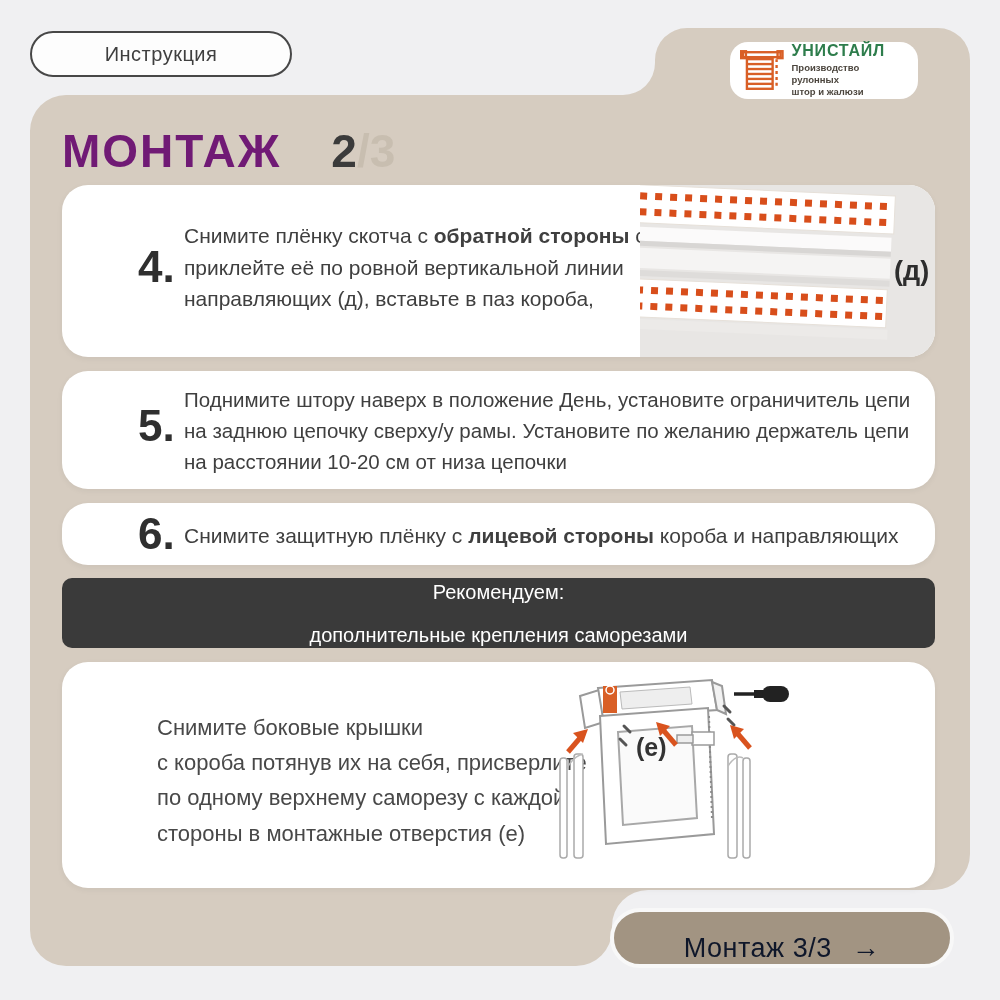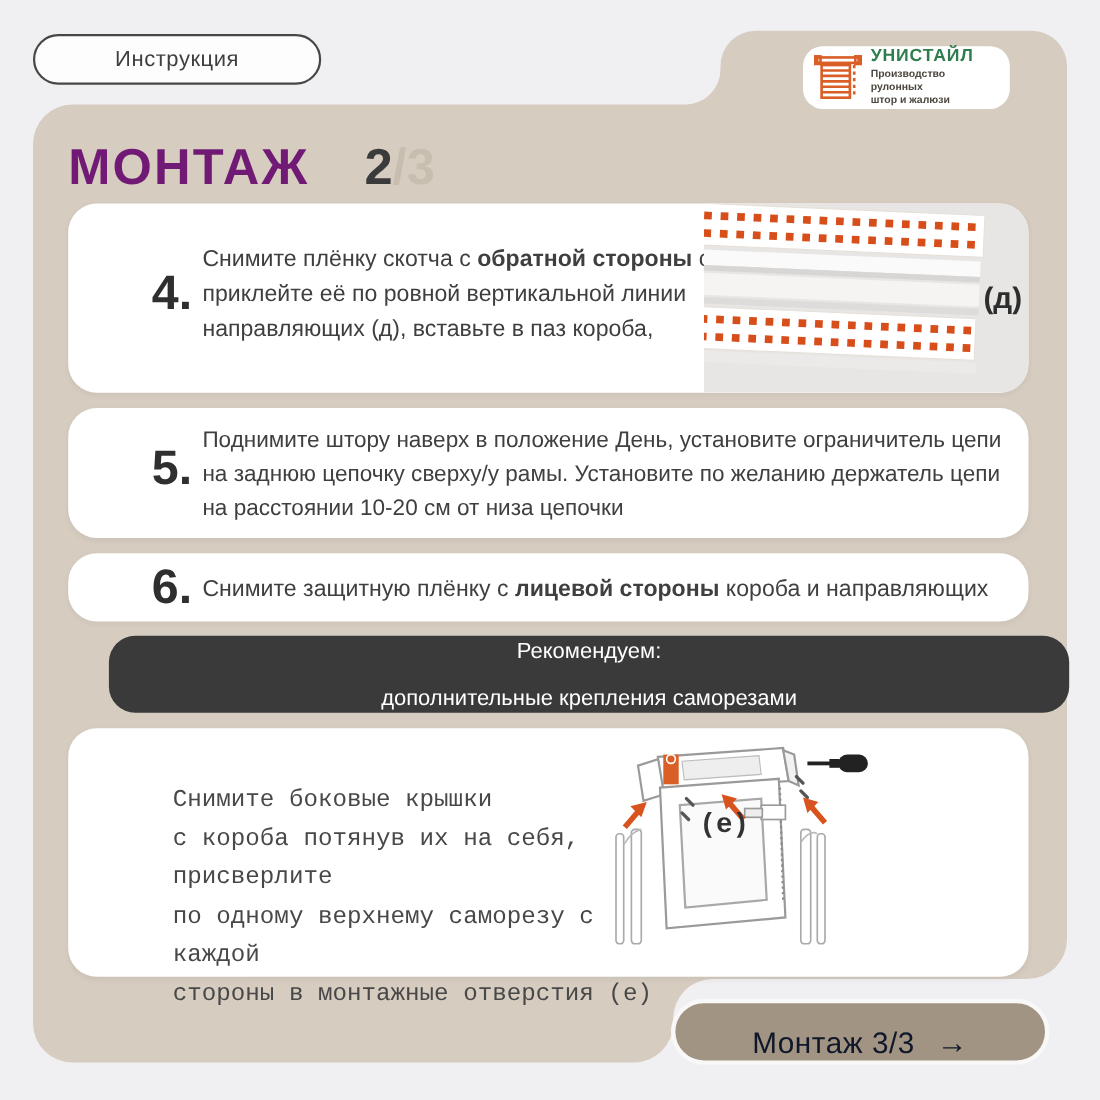--- a/index.html
+++ b/index.html
@@ -62,26 +62,26 @@
   .step5 .num{left:76px;top:30px;}
   .step5 .step-text{position:absolute;left:122px;top:13px;width:790px;font-size:20.5px;line-height:1.52;}
 
   .step6{top:503px;height:62px;}
   .step6 .num{left:76px;top:6px;}
   .step6 .step-text{position:absolute;left:122px;top:17px;width:790px;}
 
   
   .recommend-bar{
     position:absolute;left:62px;top:578px;width:873px;height:70px;
-    background:#3a3a3a;border-radius:24px;color:#ffffff;
+    background:#3a3a3a;border-radius:10px;color:#ffffff;
     display:flex;flex-direction:column;align-items:center;justify-content:center;
-    gap:17px;font-size:20px;line-height:1.3;margin-left:37px;
-  }
-
-  .final{top:662px;height:226px;font-family:Liberation Mono, monospace;}
+    gap:17px;font-size:20px;line-height:1.3;
+  }
+
+  .final{top:662px;height:226px;}
   .final .step-text{position:absolute;left:95px;top:48px;width:460px;font-size:22px;line-height:1.6;color:#484848;}
   .diagram{position:absolute;left:478px;top:6px;}
 
   
   .next-btn{
     position:absolute;left:610px;top:908px;width:344px;height:60px;
     background:#a29482;border:4px solid #f8f8f8;border-radius:34px;
     display:flex;align-items:flex-end;justify-content:center;gap:20px;
     color:#0f172a;font-size:27px;box-sizing:border-box;cursor:pointer;
     letter-spacing:.5px;

